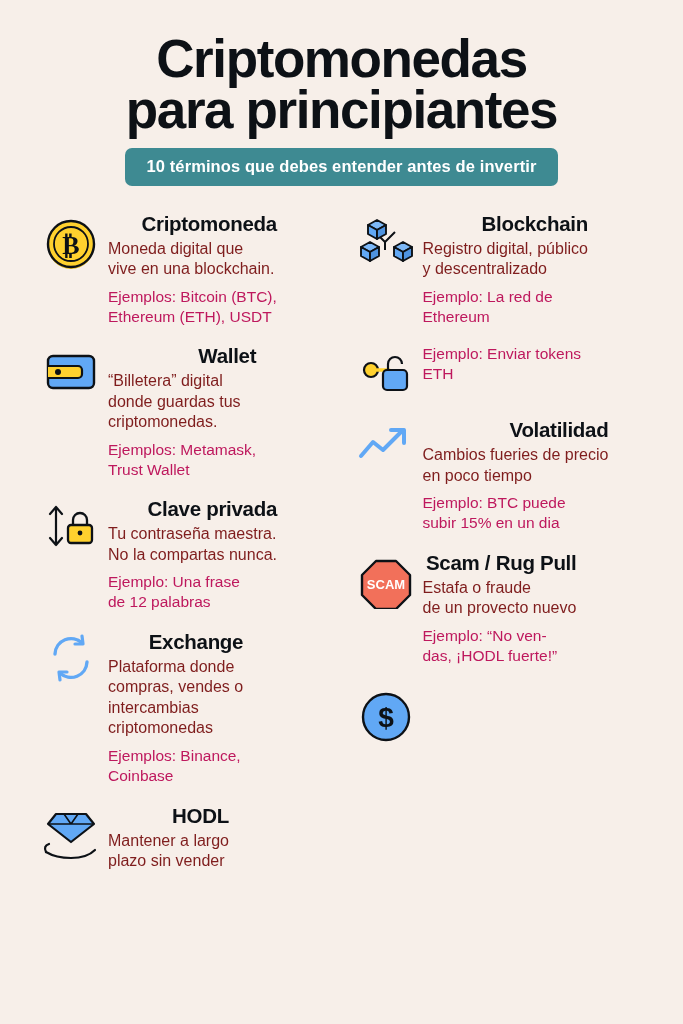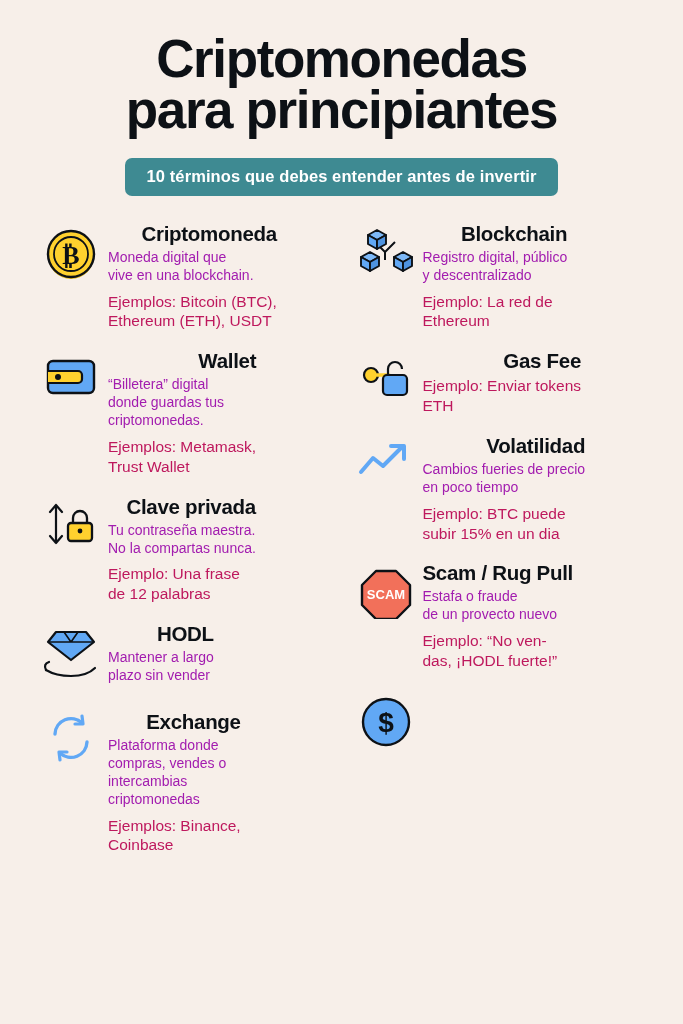--- a/index.html
+++ b/index.html
@@ -30,21 +30,21 @@
     font-weight: 700;
     letter-spacing: -1.4px;
     color: #0d1116;
     margin-top: 6px;
   }
   .title .line2 { display: block; }
 
   .subtitle-wrap {
     display: flex;
     justify-content: center;
-    margin-top: 22px;
+    margin-top: 12px;
     margin-bottom: 26px;
   }
   .subtitle {
     background: #3e8a92;
     color: #ffffff;
     font-size: 16.5px;
     font-weight: 600;
     padding: 9px 22px 10px 22px;
     border-radius: 7px;
     letter-spacing: 0.1px;
@@ -75,23 +75,23 @@
   .term-body { padding-top: 0px; }
   .term-name {
     font-size: 20.5px;
     font-weight: 700;
     letter-spacing: -0.3px;
     color: #0d1116;
     margin-bottom: 3px;
     text-align: right;
   }
   .term-desc {
-    font-size: 14px;
+    font-size: 16px;
     line-height: 1.28;
-    color: #a21caf;
+    color: #7f1d1d;
     margin-bottom: 7px;
   }
   .term-ex {
     font-size: 15.5px;
     line-height: 1.28;
     color: #be185d;
   }
 
   
   .i-yellow { fill: #ffd12e; }
@@ -167,52 +167,52 @@
           <div class="term-name">Clave privada</div>
           <div class="term-desc" style="white-space:pre-line">Tu contraseña maestra.
 No la compartas nunca.</div>
           <div class="term-ex" style="white-space:pre-line">Ejemplo: Una frase
 de 12 palabras</div>
         </div>
       </div>
 
       <div class="term">
         <div class="icon-box">
-          <svg width="62" height="52" viewBox="0 0 62 52">
-            <path d="M16 6 h30 l8 10 l-23 18 l-23 -18 z" fill="#61a8f5" stroke="#0d1116" stroke-width="2.2" stroke-linejoin="round"></path>
-            <path d="M8 16 h46 M24 6 l7 10 M38 6 l-7 10" stroke="#0d1116" stroke-width="1.6" fill="none"></path>
-            <path d="M6 44 q10 6 25 6 q16 0 24 -8" stroke="#0d1116" stroke-width="2.2" fill="none" stroke-linecap="round"></path>
-            <path d="M6 44 q-3 -6 3 -8" stroke="#0d1116" stroke-width="2.2" fill="none" stroke-linecap="round"></path>
-          </svg>
-        </div>
-        <div class="term-body">
-          <div class="term-name">HODL</div>
-          <div class="term-desc" style="white-space:pre-line">Mantener a largo
-plazo sin vender</div>
-          <div class="term-ex" style="white-space:pre-line"></div>
-        </div>
-      </div>
-
-      <div class="term">
-        <div class="icon-box">
           <svg width="52" height="48" viewBox="0 0 52 48">
             <path d="M10 20 a16 16 0 0 1 27 -11" stroke="#61a8f5" stroke-width="3.4" fill="none" stroke-linecap="round"></path>
             <path d="M42 28 a16 16 0 0 1 -27 11" stroke="#61a8f5" stroke-width="3.4" fill="none" stroke-linecap="round"></path>
             <path d="M37 2 l1 8 l-8 0" stroke="#61a8f5" stroke-width="3.2" fill="none" stroke-linecap="round" stroke-linejoin="round"></path>
             <path d="M15 46 l-1 -8 l8 0" stroke="#61a8f5" stroke-width="3.2" fill="none" stroke-linecap="round" stroke-linejoin="round"></path>
           </svg>
         </div>
         <div class="term-body">
           <div class="term-name">Exchange</div>
           <div class="term-desc" style="white-space:pre-line">Plataforma donde
 compras, vendes o
 intercambias
 criptomonedas</div>
           <div class="term-ex" style="white-space:pre-line">Ejemplos: Binance,
 Coinbase</div>
+        </div>
+      </div>
+
+      <div class="term">
+        <div class="icon-box">
+          <svg width="62" height="52" viewBox="0 0 62 52">
+            <path d="M16 6 h30 l8 10 l-23 18 l-23 -18 z" fill="#61a8f5" stroke="#0d1116" stroke-width="2.2" stroke-linejoin="round"></path>
+            <path d="M8 16 h46 M24 6 l7 10 M38 6 l-7 10" stroke="#0d1116" stroke-width="1.6" fill="none"></path>
+            <path d="M6 44 q10 6 25 6 q16 0 24 -8" stroke="#0d1116" stroke-width="2.2" fill="none" stroke-linecap="round"></path>
+            <path d="M6 44 q-3 -6 3 -8" stroke="#0d1116" stroke-width="2.2" fill="none" stroke-linecap="round"></path>
+          </svg>
+        </div>
+        <div class="term-body">
+          <div class="term-name">HODL</div>
+          <div class="term-desc" style="white-space:pre-line">Mantener a largo
+plazo sin vender</div>
+          <div class="term-ex" style="white-space:pre-line"></div>
         </div>
       </div>
 
     </div>
 
     <div class="col">
 
       <div class="term">
         <div class="icon-box">
           <svg width="62" height="56" viewBox="0 0 62 56">
@@ -246,21 +246,20 @@
       <div class="term">
         <div class="icon-box">
           <svg width="58" height="52" viewBox="0 0 58 52">
             <circle cx="14" cy="22" r="7" fill="#ffd12e" stroke="#0d1116" stroke-width="2.2"></circle>
             <path d="M20 22 h12 M28 22 v6 M32 22 v5" stroke="#ffd12e" stroke-width="3.4" fill="none" stroke-linecap="round"></path>
             <rect x="26" y="22" width="24" height="20" rx="4" fill="#61a8f5" stroke="#0d1116" stroke-width="2.2"></rect>
             <path d="M31 22 v-6 a7 7 0 0 1 14 0" fill="none" stroke="#0d1116" stroke-width="2.2"></path>
           </svg>
         </div>
         <div class="term-body">
-          <div class="term-name">Gas Fee</div>
           <div class="term-ex" style="white-space:pre-line">Ejemplo: Enviar tokens
 ETH</div>
         </div>
       </div>
 
       <div class="term">
         <div class="icon-box">
           <svg width="62" height="44" viewBox="0 0 62 44">
             <path d="M6 34 L18 20 L28 28 L48 8" stroke="#61a8f5" stroke-width="4" fill="none" stroke-linecap="round" stroke-linejoin="round"></path>
             <path d="M36 8 h13 v13" stroke="#61a8f5" stroke-width="4" fill="none" stroke-linecap="round" stroke-linejoin="round"></path>

